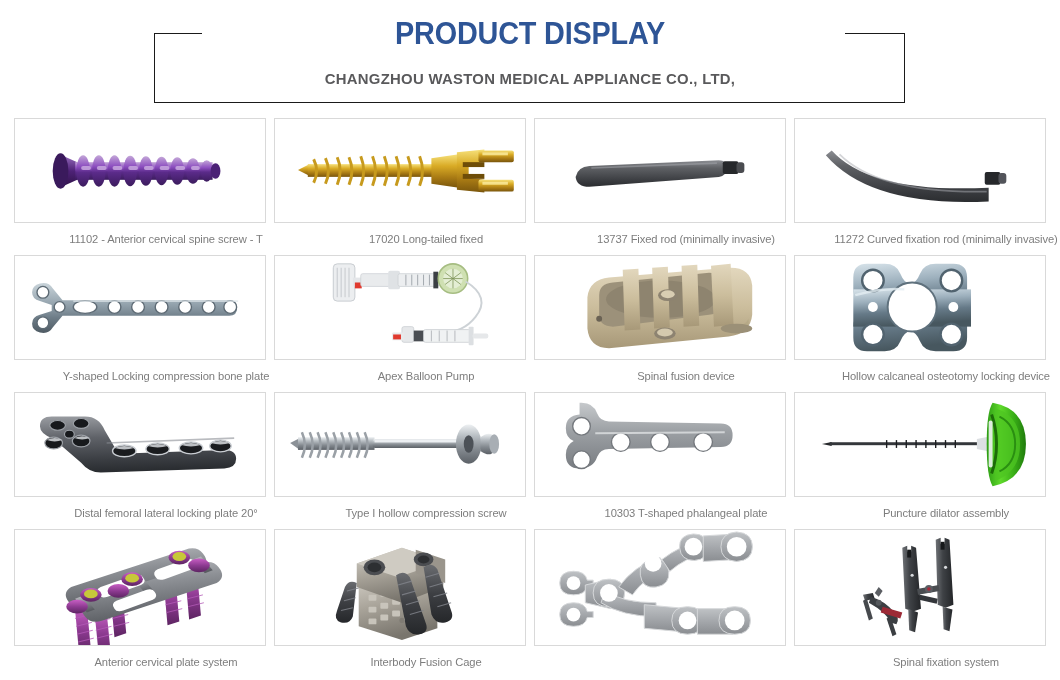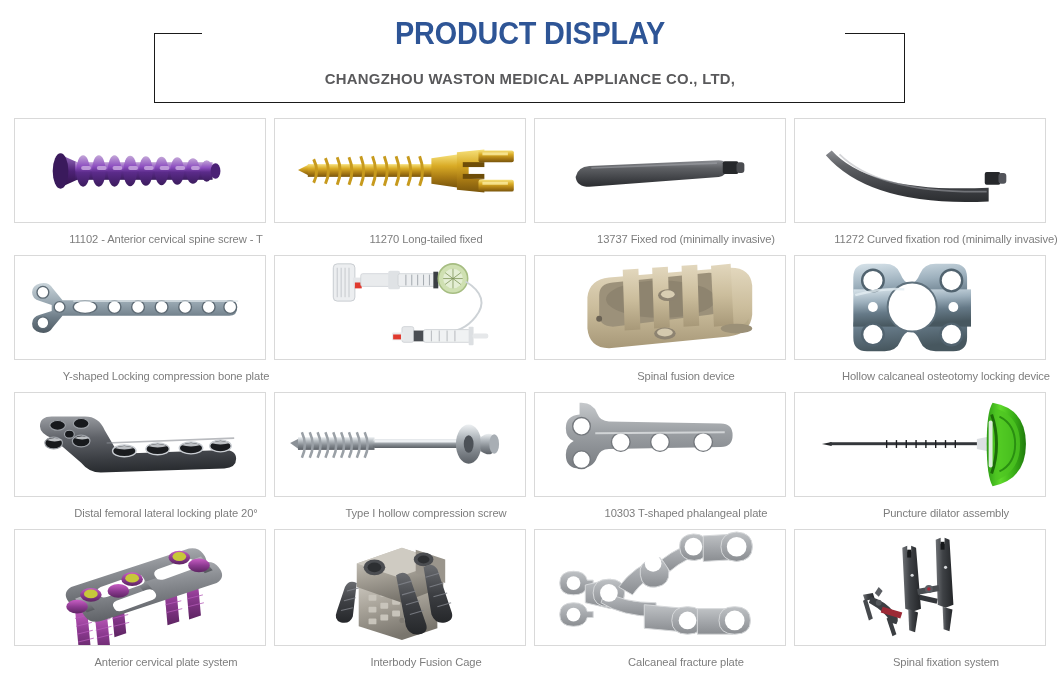--- a/index.html
+++ b/index.html
@@ -171,21 +171,21 @@
             <path d="M184 34 L212 31 L212 44 L196 46 L196 60 L212 62 L212 75 L184 72 Z" fill="url(#gd)"></path>
             <rect x="190" y="44" width="22" height="5" fill="#6e4d08"></rect>
             <rect x="190" y="56" width="22" height="5" fill="#6e4d08"></rect>
             <rect x="206" y="32" width="36" height="12" rx="2" fill="url(#gd)"></rect>
             <rect x="206" y="62" width="36" height="12" rx="2" fill="url(#gd)"></rect>
             <rect x="210" y="34" width="26" height="3" fill="#fbeea2" opacity="0.8"></rect>
             <rect x="210" y="64" width="26" height="3" fill="#fbeea2" opacity="0.8"></rect>
           </g>
         </svg>
       </div>
-      <div class="caption">11270 Long-tailed fixed</div>
+      <div class="caption">17020 Long-tailed fixed</div>
     </div>
 
     <div class="card">
       <div class="thumb">
         <svg viewBox="0 0 252 105">
           <defs>
             <linearGradient id="rd" x1="0" y1="0" x2="0" y2="1">
               <stop offset="0" stop-color="#8c8e93"></stop>
                 <stop offset="0.3" stop-color="#5e6064"></stop>
               <stop offset="0.75" stop-color="#3c3e42"></stop>
@@ -287,20 +287,21 @@
               <path d="M158 76 L158 87"></path>
                 <path d="M166 76 L166 87"></path>
                 <path d="M174 76 L174 87"></path>
                 <path d="M182 76 L182 87"></path>
             </g>
             <rect x="196" y="72" width="5" height="19" rx="1" fill="#dcdfe2"></rect>
             <rect x="200" y="79" width="16" height="5" rx="2" fill="#e6e8ea"></rect>
           </g>
         </svg>
       </div>
+      <div class="caption">Apex Balloon Pump</div>
     </div>
 
     <div class="card">
       <div class="thumb">
         <svg viewBox="0 0 252 105">
           <defs>
             <linearGradient id="pk" x1="0" y1="0" x2="0" y2="1">
               <stop offset="0" stop-color="#e2d7bd"></stop>
                 <stop offset="0.5" stop-color="#cbbd9c"></stop>
               <stop offset="1" stop-color="#a79878"></stop>
@@ -674,21 +675,20 @@
             <circle cx="38" cy="86" r="7"></circle>
             <circle cx="74" cy="64" r="9"></circle>
             <circle cx="119" cy="34" r="8.5"></circle>
             <circle cx="160" cy="17" r="9"></circle>
             <circle cx="204" cy="17" r="10"></circle>
             <circle cx="154" cy="92" r="9"></circle>
             <circle cx="202" cy="92" r="10"></circle>
           </g>
         </svg>
       </div>
-      <div class="caption">Calcaneal fracture plate</div>
     </div>
 
     <div class="card tall">
       <div class="thumb">
         <svg viewBox="0 0 252 117">
           <defs>
             <linearGradient id="sf" x1="0" y1="0" x2="1" y2="0">
               <stop offset="0" stop-color="#6f7276"></stop>
                 <stop offset="0.4" stop-color="#3f4246"></stop>
               <stop offset="1" stop-color="#232528"></stop>

